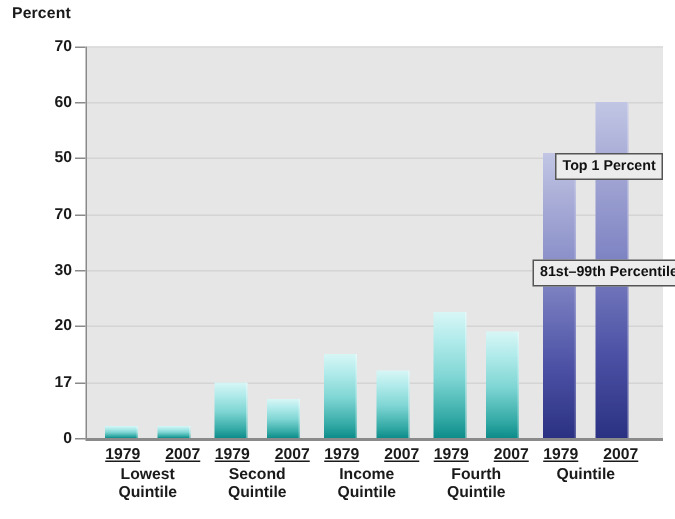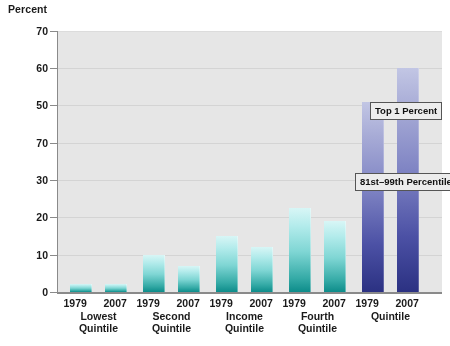--- a/index.html
+++ b/index.html
@@ -134,21 +134,22 @@
   .xgroup-years {
     display: flex;
     justify-content: center;
     gap: 10px;
     font-size: 10.5px;
     font-weight: bold;
     line-height: 13px;
   }
   .xgroup-year {
     width: 30px;
-    text-align: left;
+    text-align: right;
+    text-decoration: underline;
   }
   .xgroup-name {
     font-size: 10.5px;
     font-weight: bold;
     line-height: 12px;
     margin-top: 0px;
   }
   .xgroup-name span { display: block; }
 
   .axis-title-x {
@@ -213,21 +214,21 @@
   <div class="y-tick" style="top:217px;"></div>
   <div class="y-tick" style="top:255px;"></div>
   <div class="y-tick" style="top:292px;"></div>
 
   <div class="y-label" style="top:26px;">70</div>
   <div class="y-label" style="top:63px;">60</div>
   <div class="y-label" style="top:100px;">50</div>
   <div class="y-label" style="top:138px;">70</div>
   <div class="y-label" style="top:175px;">30</div>
   <div class="y-label" style="top:212px;">20</div>
-  <div class="y-label" style="top:250px;">10</div>
+  <div class="y-label" style="top:250px;">17</div>
   <div class="y-label" style="top:287px;">0</div>
 
   <div class="x-axis-line"></div>
 
   <div class="xgroup" style="left:58px;  top:297px; width:81px;">
     <div class="xgroup-years">
       <span class="xgroup-year">1979</span>
       <span class="xgroup-year">2007</span>
     </div>
     <div class="xgroup-name">

